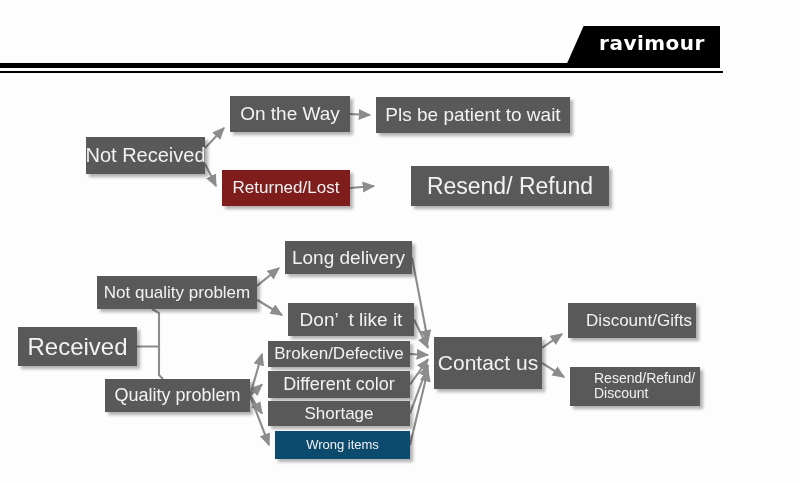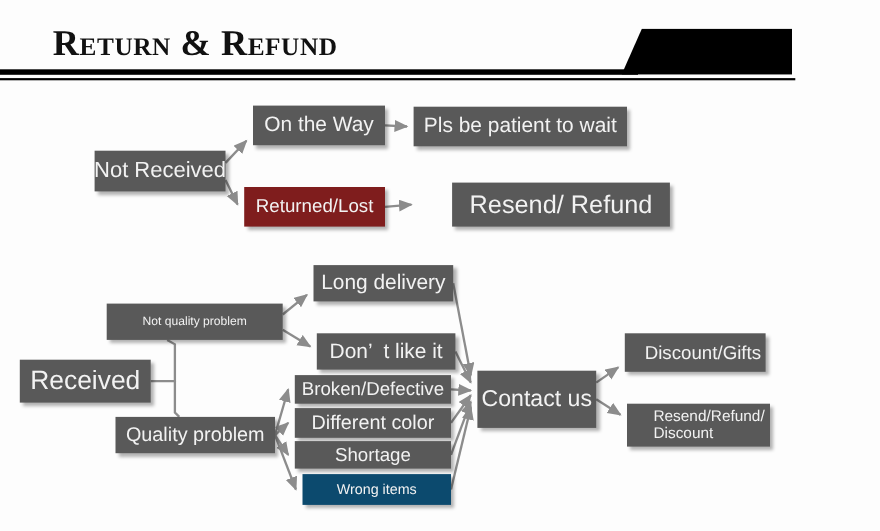--- a/index.html
+++ b/index.html
@@ -96,24 +96,24 @@
     white-space: pre-line;
     text-align: left;
     display: block;
     padding-top: 4px;
   }
 </style>
 </head>
 <body>
 
 <div id="header">
-  <div id="page-title">Return &amp; Refund</div>
   <div id="rule-thick"></div>
   <div id="rule-thin"></div>
   <div id="brand-banner"></div>
+  <div id="brand-text">ravimour</div>
 </div>
 
 <div id="chart">
   <svg id="edges" viewBox="0 0 800 483">
     <defs>
       <marker id="ah" markerWidth="7" markerHeight="7" refX="5.4" refY="2.6" orient="auto" markerUnits="strokeWidth">
         <path d="M0,0 L6,2.6 L0,5.2 z" fill="#8c8c8c"></path>
       </marker>
     </defs>
     <g id="edge-group" stroke="#8c8c8c" stroke-width="2.1" fill="none">
@@ -139,21 +139,21 @@
         <line x1="542" y1="362.92" x2="564" y2="377" marker-end="url(#ah)"></line>
       </g>
   </svg>
   <div id="nodes">
       <div class="node" style="left: 86px; top: 137px; width: 119px; height: 37px; font-size: 20px; background: rgb(89, 89, 89); color: rgb(242, 242, 242);"><span>Not Received</span></div>
       <div class="node" style="left: 230px; top: 96px; width: 120px; height: 36px; font-size: 19px; background: rgb(89, 89, 89); color: rgb(242, 242, 242);"><span>On the Way</span></div>
       <div class="node" style="left: 376px; top: 97px; width: 194px; height: 36px; font-size: 19px; background: rgb(89, 89, 89); color: rgb(242, 242, 242);"><span>Pls be patient to wait</span></div>
       <div class="node" style="left: 222px; top: 170px; width: 128px; height: 36px; font-size: 17px; background: #7f1d1d; color: rgb(242, 242, 242);"><span>Returned/Lost</span></div>
       <div class="node" style="left: 380px; top: 166px; width: 198px; height: 40px; font-size: 23px; background: rgb(89, 89, 89); color: rgb(242, 242, 242); margin-left: 31px;"><span>Resend/ Refund</span></div>
       <div class="node" style="left: 18px; top: 327px; width: 119px; height: 39px; font-size: 24px; background: rgb(89, 89, 89); color: rgb(242, 242, 242);"><span>Received</span></div>
-      <div class="node" style="left: 97px; top: 276px; width: 160px; height: 33px; font-size: 11px; background: rgb(89, 89, 89); color: rgb(242, 242, 242);"><span>Not quality problem</span></div>
+      <div class="node" style="left: 97px; top: 276px; width: 160px; height: 33px; font-size: 17px; background: rgb(89, 89, 89); color: rgb(242, 242, 242);"><span>Not quality problem</span></div>
       <div class="node" style="left: 105px; top: 379px; width: 145px; height: 33px; font-size: 18px; background: rgb(89, 89, 89); color: rgb(242, 242, 242);"><span>Quality problem</span></div>
       <div class="node" style="left: 285px; top: 241px; width: 127px; height: 33px; font-size: 19px; background: rgb(89, 89, 89); color: rgb(242, 242, 242);"><span>Long delivery</span></div>
       <div class="node" style="left: 288px; top: 303px; width: 126px; height: 33px; font-size: 19px; background: rgb(89, 89, 89); color: rgb(242, 242, 242);"><span>Don’  t like it</span></div>
       <div class="node" style="left: 268px; top: 341px; width: 142px; height: 26px; font-size: 17px; background: rgb(89, 89, 89); color: rgb(242, 242, 242);"><span>Broken/Defective</span></div>
       <div class="node" style="left: 268px; top: 371px; width: 142px; height: 27px; font-size: 18px; background: rgb(89, 89, 89); color: rgb(242, 242, 242);"><span>Different color</span></div>
       <div class="node" style="left: 268px; top: 401px; width: 142px; height: 25px; font-size: 17px; background: rgb(89, 89, 89); color: rgb(242, 242, 242);"><span>Shortage</span></div>
       <div class="node" style="left: 275px; top: 431px; width: 135px; height: 28px; font-size: 13px; background: #0c4a6e; color: rgb(242, 242, 242);"><span>Wrong items</span></div>
       <div class="node" style="left: 434px; top: 337px; width: 108px; height: 52px; font-size: 21px; background: rgb(89, 89, 89); color: rgb(242, 242, 242);"><span>Contact us</span></div>
       <div class="node" style="left: 568px; top: 303px; width: 128px; height: 35px; font-size: 17px; background: rgb(89, 89, 89); color: rgb(242, 242, 242); padding-left: 14px;"><span>Discount/Gifts</span></div>
       <div class="node left" style="left: 570px; top: 367px; width: 130px; height: 39px; font-size: 14px; background: rgb(89, 89, 89); color: rgb(242, 242, 242); padding-left: 24px;"><span>Resend/Refund/

